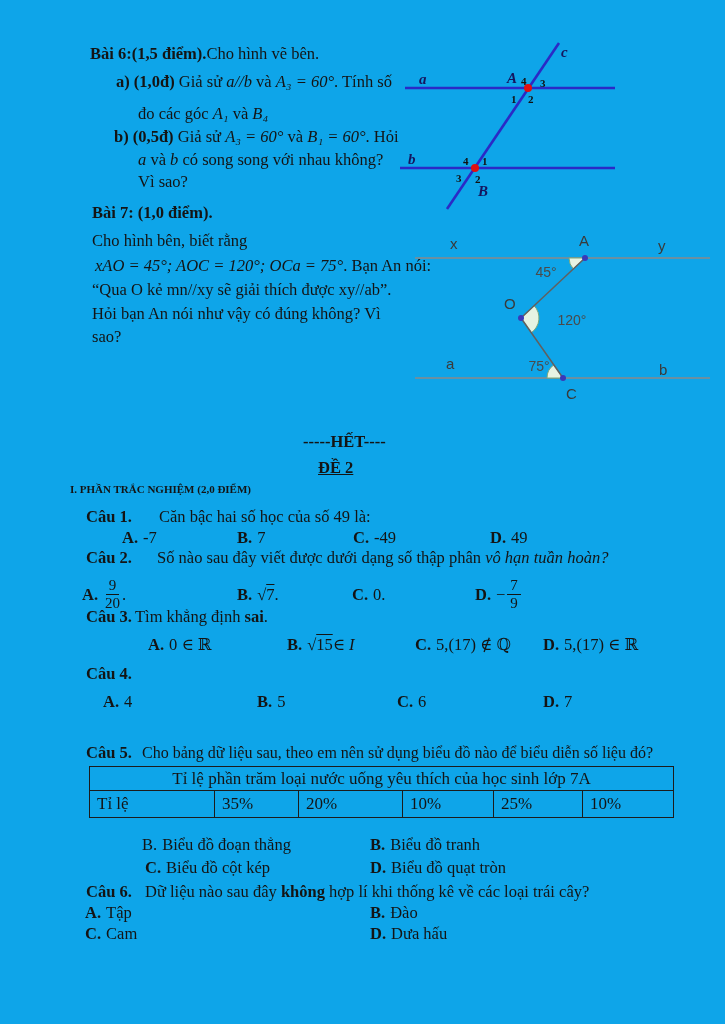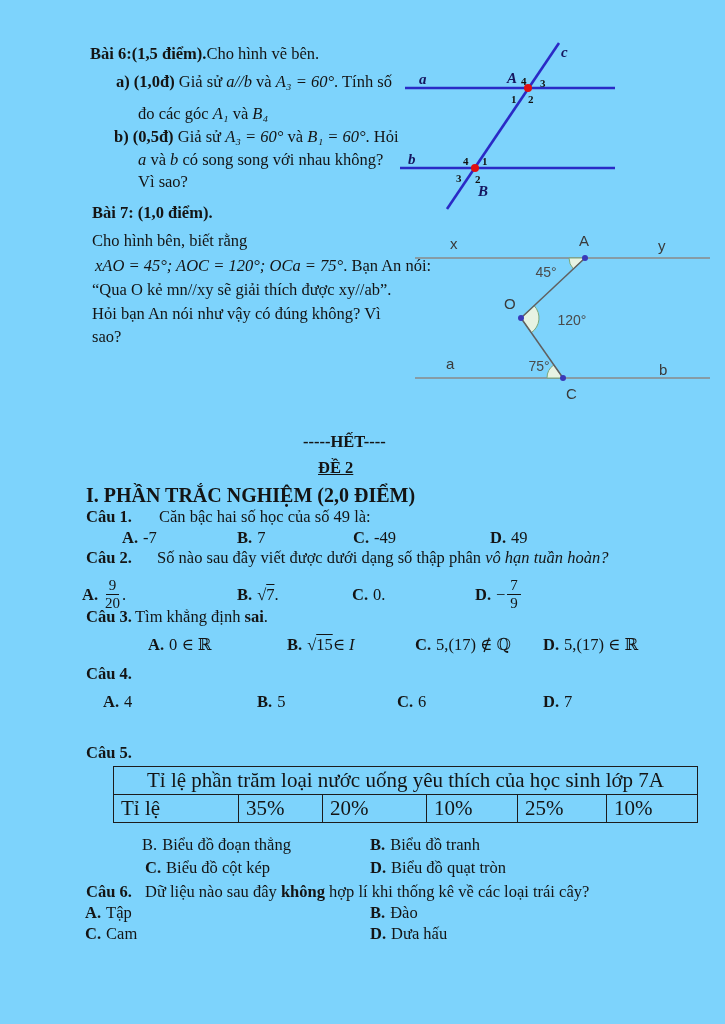--- a/index.html
+++ b/index.html
@@ -1,33 +1,33 @@
 <!DOCTYPE html>
 <html><head>
 <meta charset="utf-8">
 <style>
   html,body{margin:0;padding:0;background:#e8e8e8;}
-  #page{position:relative;width:725px;height:1024px;background:#7dd3fc;margin:0 auto;
+  #page{position:relative;width:725px;height:1024px;background:#0ea5e9;margin:0 auto;
         font-family:"Liberation Serif","DejaVu Serif",serif;color:#141414;overflow:hidden;}
   .line{position:absolute;white-space:nowrap;font-size:16.5px;line-height:1.25;}
   .b{font-weight:bold;}
   .i{font-style:italic;}
   .bi{font-weight:normal;font-style:italic;}
   .u{text-decoration:underline;}
   .olb{font-weight:bold;margin-right:5px;}
   .olb-n{font-weight:normal;margin-right:5px;}
   .opt{display:inline-flex;align-items:center;}
   .frac{display:inline-flex;flex-direction:column;align-items:center;line-height:1.05;
         vertical-align:middle;margin:0 2px;font-size:15px;}
   .frac .num{padding:0 3px 0;border-bottom:1.3px solid #141414;}
   .frac .den{padding-top:1px;}
   .ov{text-decoration:overline;}
   .vrow{height:42px;}
   table.dt{position:absolute;left:89px;top:766px;width:584px;border-collapse:collapse;
-           table-layout:fixed;font-size:21px;margin-left:24px;}
+           table-layout:fixed;font-size:17px;}
   table.dt td{border:1.4px solid #1c1c1c;padding:1px 7px;height:24px;}
   table.dt td.tc{text-align:center;height:21px;}
   svg text{user-select:none;}
   .figlab1{font-family:"Liberation Serif","DejaVu Serif",serif;font-weight:bold;font-style:italic;
            font-size:15px;fill:#15155e;}
   .fignum1{font-family:"Liberation Serif","DejaVu Serif",serif;font-weight:bold;
            font-size:11px;fill:#111111;}
   .figlab2{font-family:"Liberation Sans","DejaVu Sans",sans-serif;font-size:15px;fill:#3a3a3a;}
   .figang2{font-family:"Liberation Sans","DejaVu Sans",sans-serif;font-size:14px;fill:#4a4a4a;}
 </style>
@@ -94,21 +94,21 @@
     <text class="figlab2" x="46" y="139">a</text>
     <text class="figlab2" x="259" y="145">b</text>
     <text class="figlab2" x="166" y="169">C</text>
     <text class="figang2" x="146" y="47" text-anchor="middle">45°</text>
     <text class="figang2" x="172" y="95" text-anchor="middle">120°</text>
     <text class="figang2" x="139" y="141" text-anchor="middle">75°</text>
   </svg>
 
   <div class="line b" style="left:303px;top:432px">-----HẾT----</div>
   <div class="line b u" style="left:318px;top:458px">ĐỀ 2</div>
-  <div class="line b" style="left:86px;top:483px;font-size:20px">I. PHẦN TRẮC NGHIỆM (2,0 ĐIỂM)</div>
+  <div class="line b" style="left:70px;top:483px;font-size:11px">I. PHẦN TRẮC NGHIỆM (2,0 ĐIỂM)</div>
 
   <div class="line b" style="left:86px;top:507px">Câu 1.</div>
   <div class="line" style="left:159px;top:507px">Căn bậc hai số học của số 49 là:</div>
   <div class="line opt" style="left:122px;top:528px">
       <span class="olb">A.</span>
       <span>-7</span>
     </div>
   <div class="line opt" style="left:237px;top:528px">
       <span class="olb">B.</span>
       <span>7</span>
@@ -184,20 +184,21 @@
   <div class="line opt" style="left:397px;top:692px">
       <span class="olb">C.</span>
       <span>6</span>
     </div>
   <div class="line opt" style="left:543px;top:692px">
       <span class="olb">D.</span>
       <span>7</span>
     </div>
 
   <div class="line b" style="left:86px;top:743px">Câu 5.</div>
+  <div class="line" style="left:142px;top:743px;font-size:16px">Cho bảng dữ liệu sau, theo em nên sử dụng biểu đồ nào để biểu diễn số liệu đó?</div>
 
   <table class="dt">
     <colgroup>
       <col style="width:125px">
         <col style="width:84px">
         <col style="width:104px">
       <col style="width:91px">
         <col style="width:89px">
         <col style="width:91px">
     </colgroup>

